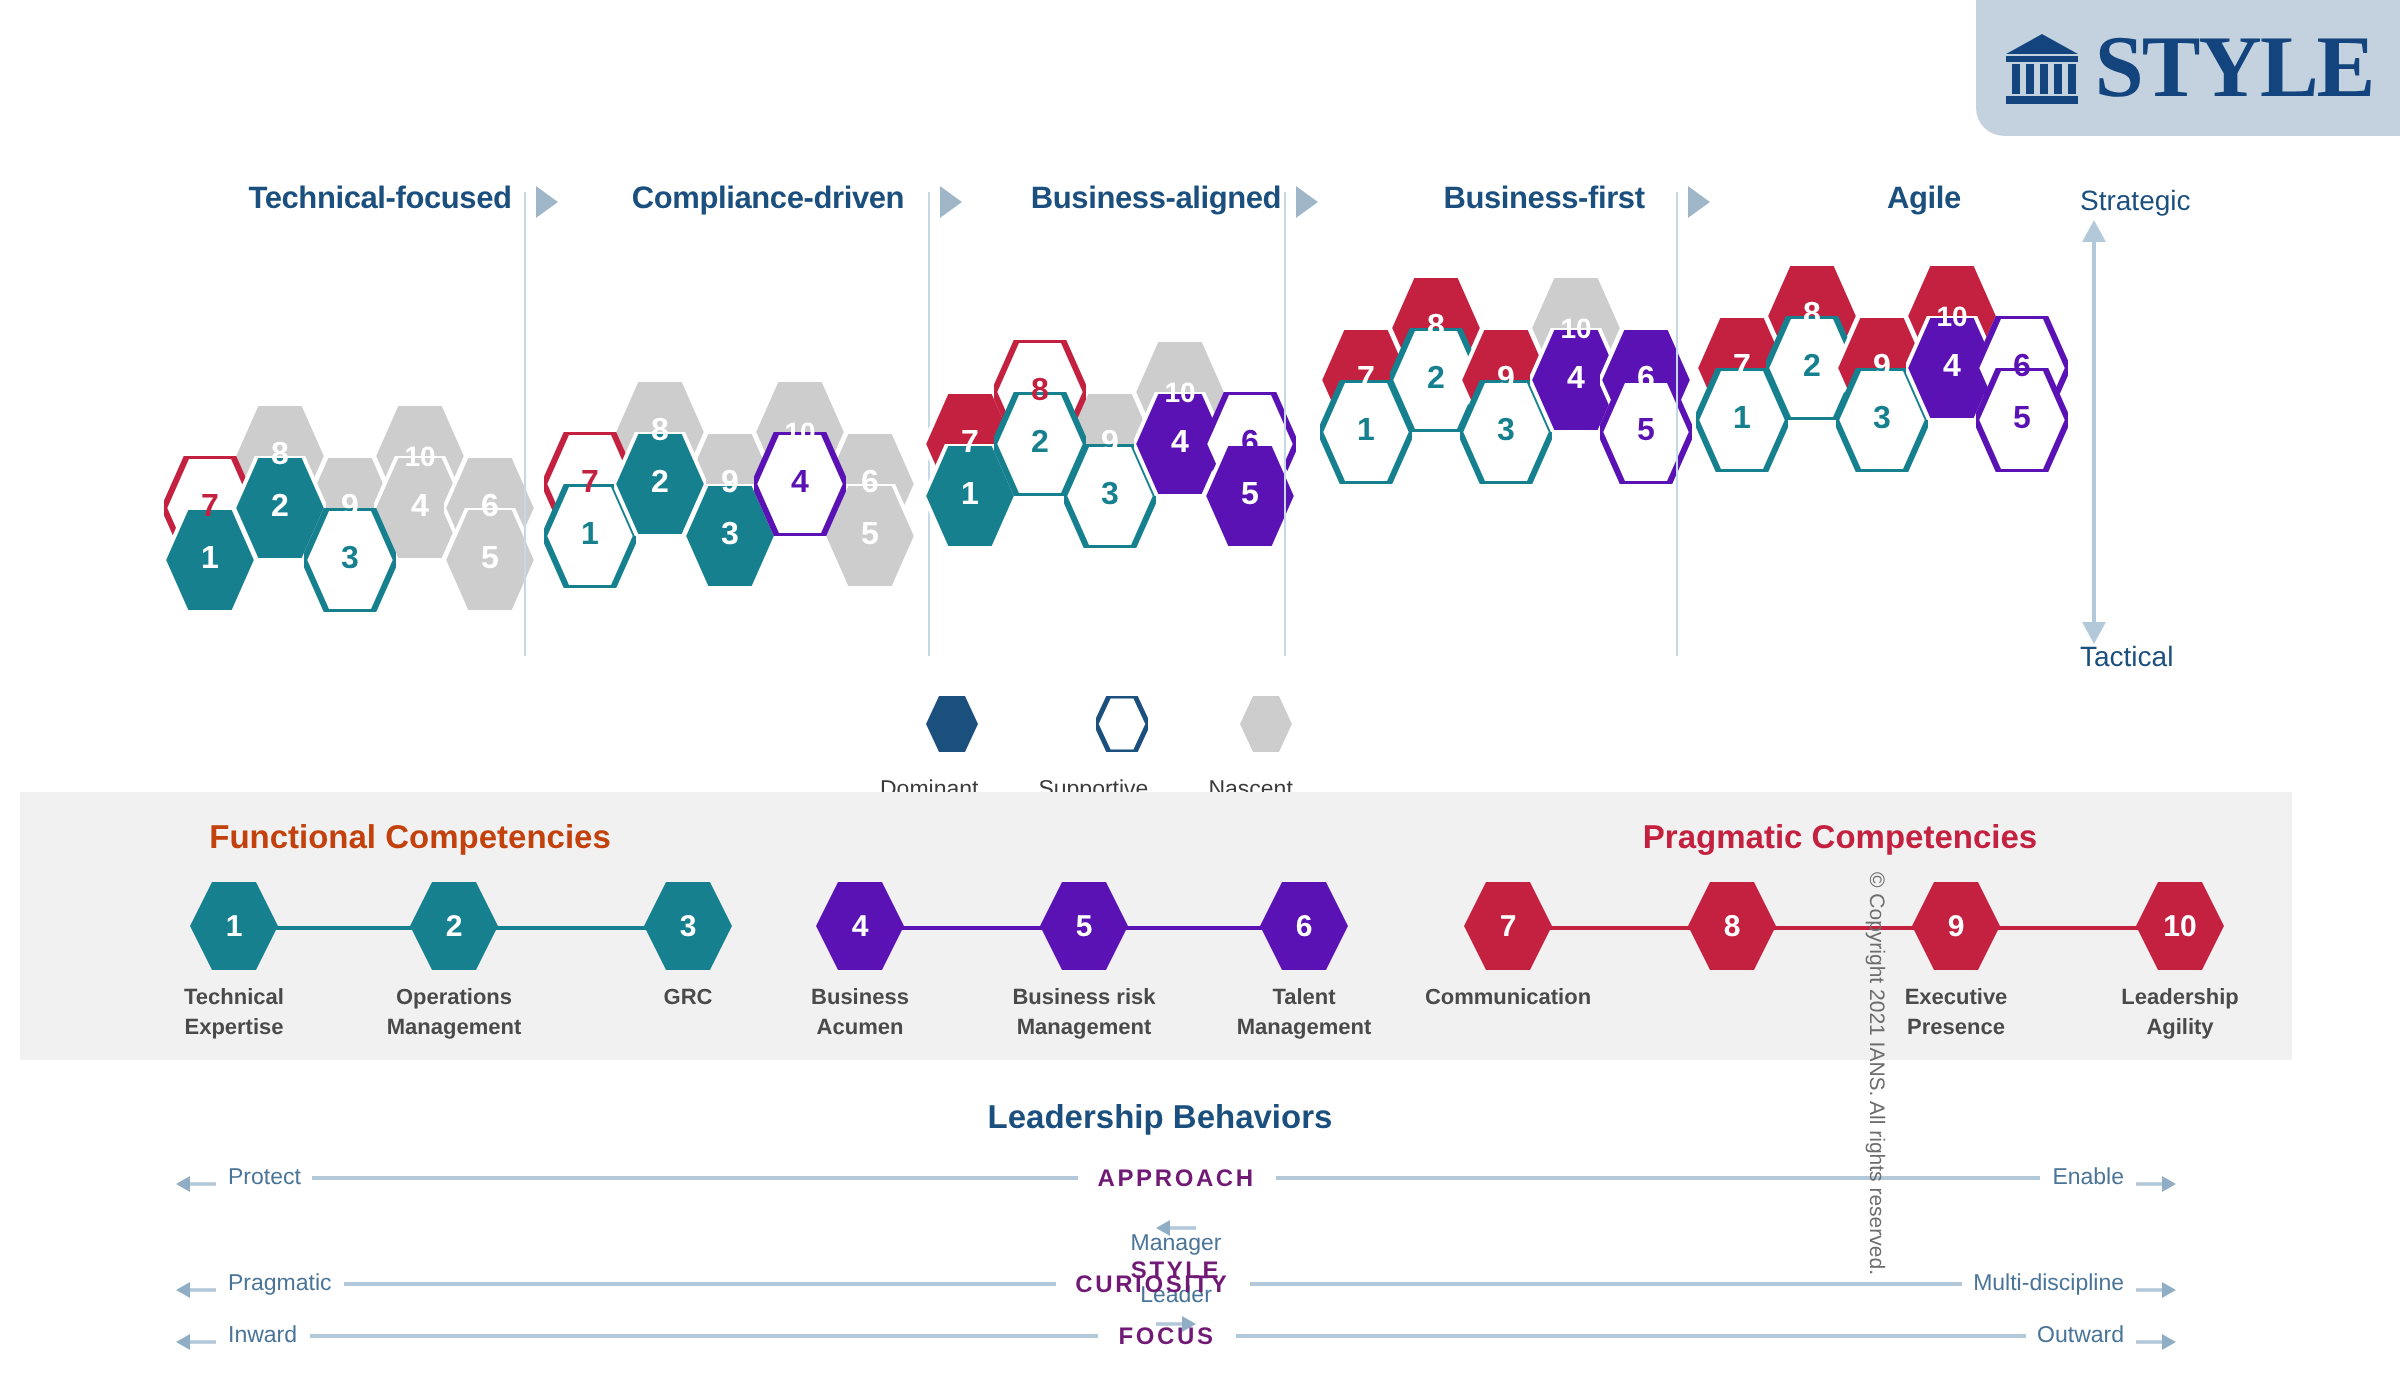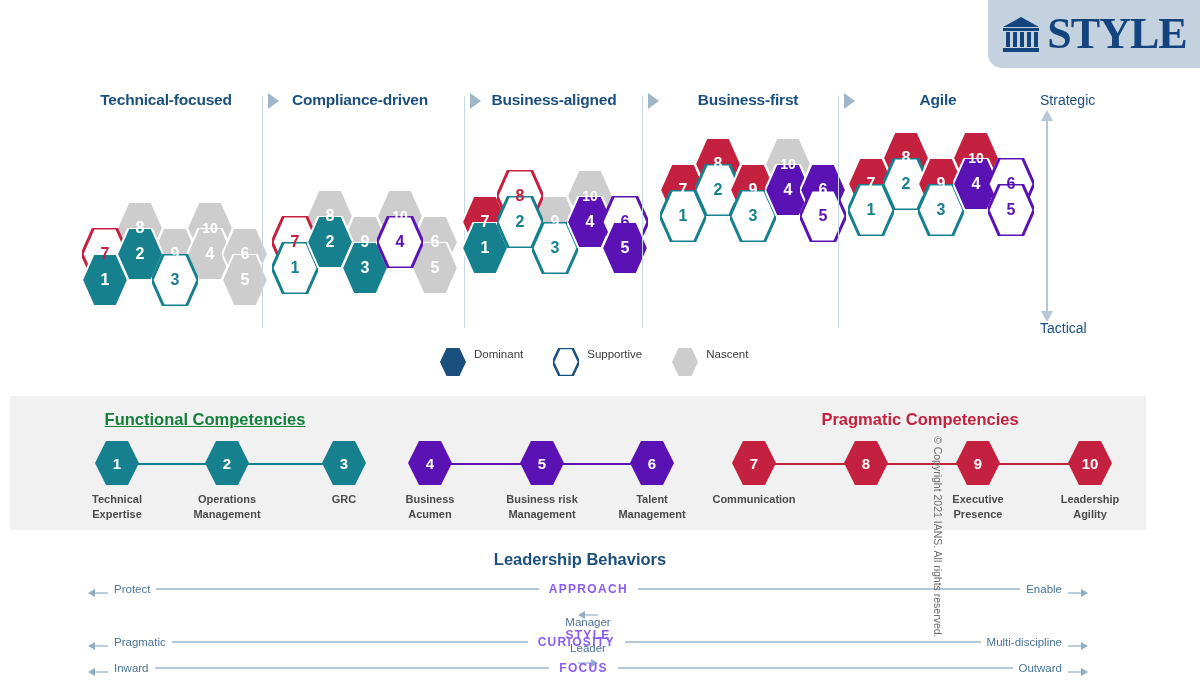--- a/index.html
+++ b/index.html
@@ -9,36 +9,36 @@
   
   #logo-panel{position:absolute;left:988px;top:0;width:212px;height:68px;
     background:#c3d2de;border-bottom-left-radius:14px;
     display:flex;align-items:center;justify-content:center;gap:6px;}
   #logo-mark{width:40px;height:40px;}
   #logo-text{font-family:"Liberation Serif","DejaVu Serif",serif;
     font-size:44px;font-weight:bold;color:#13447e;letter-spacing:-1px;line-height:1;}
 
   
   .stage-title{position:absolute;top:91px;font-size:15.5px;font-weight:bold;
-    color:#1b4f7e;text-align:center;letter-spacing:-0.2px;}
+    color:#1b4f7e;text-align:center;letter-spacing:-0.2px;margin-left:24px;}
   .divider{position:absolute;top:96px;width:1px;height:232px;background:#c5d8e6;}
   .arrow-sep{position:absolute;top:93px;width:0;height:0;
     border-left:11px solid #9fb6c8;border-top:8px solid transparent;
     border-bottom:8px solid transparent;}
 
   
   .hexcluster{position:absolute;}
   .hex{position:absolute;display:flex;align-items:center;justify-content:center;
     font-weight:bold;line-height:1;}
   .hex svg{position:absolute;left:0;top:0;}
   .hex span{position:relative;z-index:2;}
 
   
   #legend{position:absolute;left:440px;top:348px;display:flex;align-items:center;gap:30px;}
-  .lg-item{display:flex;align-items:flex-start;gap:8px;}
+  .lg-item{display:flex;align-items:flex-end;gap:8px;flex-direction:column;}
   .lg-label{font-size:11.5px;color:#3b3b3b;}
 
   
   #axis-wrap{position:absolute;left:1032px;top:92px;width:120px;height:250px;}
   #axis-top-label,#axis-bot-label{position:absolute;left:8px;font-size:14px;color:#1b4f7e;}
   #axis-top-label{top:0;}
   #axis-bot-label{top:228px;}
 
   
   #band{position:absolute;left:10px;top:396px;width:1136px;height:134px;background:#f1f1f1;}
@@ -53,21 +53,21 @@
   .comp-cap{position:absolute;width:120px;text-align:center;font-size:11px;
     font-weight:bold;color:#4a4a4a;line-height:1.35;}
 
   
   #lb-title{position:absolute;left:0;top:550px;width:1160px;text-align:center;
     font-size:16.5px;font-weight:bold;color:#1b4f7e;}
   .lb-row{position:absolute;left:88px;width:1000px;height:20px;
     display:flex;align-items:center;}
   .lb-left{font-size:11.5px;color:#4a7498;white-space:nowrap;}
   .lb-right{font-size:11.5px;color:#4a7498;white-space:nowrap;text-align:right;}
-  .lb-mid{font-size:12px;font-weight:bold;color:#8b5cf6;letter-spacing:1.3px;white-space:nowrap;}
+  .lb-mid{font-size:12px;font-weight:bold;color:#701a75;letter-spacing:1.3px;white-space:nowrap;}
   .lb-rule{flex:1;height:1.5px;background:#b3c9da;}
   .arw{flex:0 0 auto;width:20px;height:10px;}
 
   
   #copyright{position:absolute;right:-4px;top:436px;width:260px;
     font-size:10.5px;color:#6d6d6d;transform:rotate(90deg);
     transform-origin:left top;white-space:nowrap;}
 </style>
 </head>
 <body>
@@ -440,21 +440,21 @@
   <svg width="30" height="212" style="position:absolute;left:0;top:18px;">
     <line x1="15" y1="8" x2="15" y2="204" stroke="#b3c9da" stroke-width="2"></line>
     <polygon points="15,0 21,11 9,11" fill="#b3c9da"></polygon>
     <polygon points="15,212 21,201 9,201" fill="#b3c9da"></polygon>
   </svg>
   <div id="axis-bot-label">Tactical</div>
 </div>
 
 <div id="band">
     <div class="comp-group" style="left: 40px; width: 310px;">
-      <div class="comp-title" style="color: #15803d; text-decoration: underline;">Functional Competencies</div>
+      <div class="comp-title" style="color: #c2410c;">Functional Competencies</div>
       <div class="comp-line" style="left: 67px; width: 227px; top: 67px; background: rgb(22, 128, 143);"></div>
       <div class="comp-node" style="left: 45px; top: 45px;">
         <svg width="44" height="44" viewBox="0 0 44 44">
           <polygon points="11.00,0.00 33.00,0.00 44.00,22.00 33.00,44.00 11.00,44.00 0.00,22.00" fill="#16808f" stroke="#16808f" stroke-width="0" stroke-linejoin="round"></polygon>
         </svg>
         <span>1</span>
       </div>
       <div class="comp-cap" style="left: 7px; top: 96px;">Technical<br>Expertise</div>
       <div class="comp-node" style="left: 155px; top: 45px;">
         <svg width="44" height="44" viewBox="0 0 44 44">

